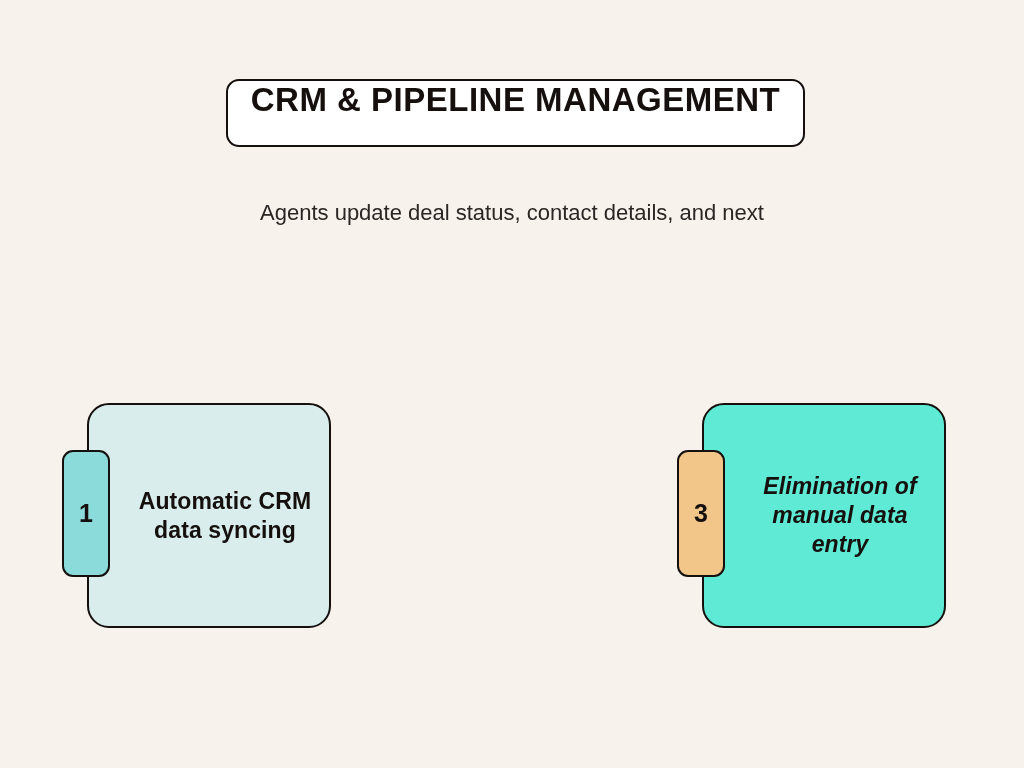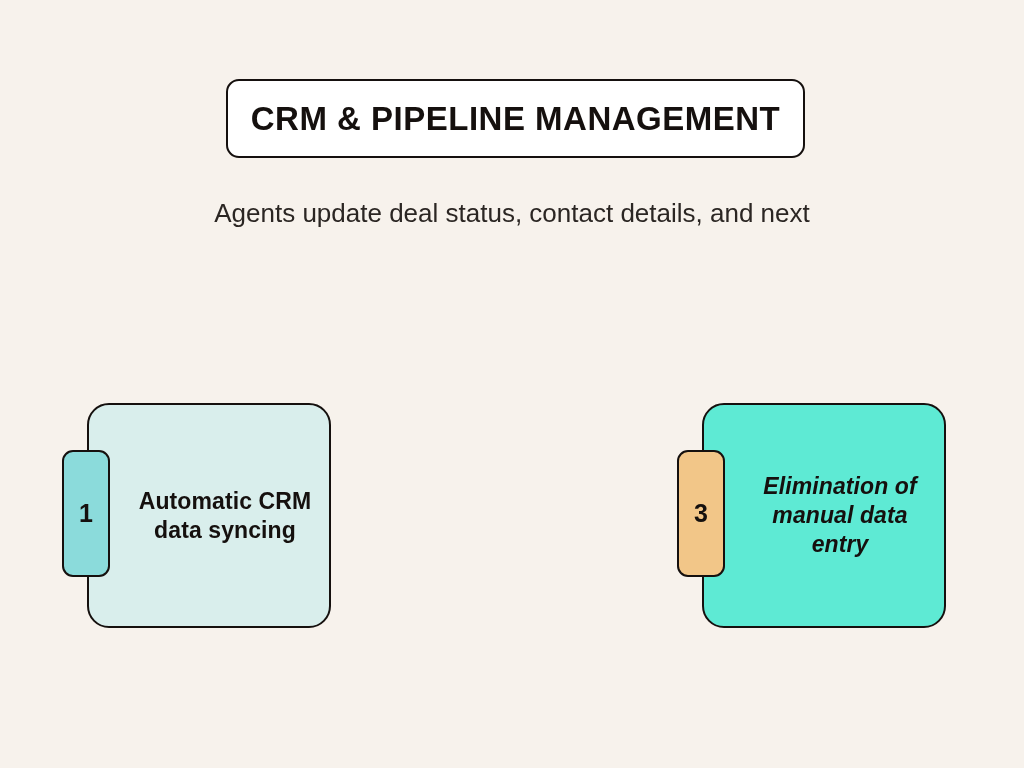--- a/index.html
+++ b/index.html
@@ -10,40 +10,40 @@
     background:#F7F2EC;
     font-family:"Liberation Sans", sans-serif;
     position:relative;
   }
   .stage { position:absolute; inset:0; }
 
   
   .title-box {
     position:absolute;
     left:226px; top:79px;
-    width:579px; height:79px;
+    width:579px; height:68px;
     background:#FFFFFF;
     border:2.5px solid #15100E;
     border-radius:13px;
-    display:flex; align-items:center; justify-content:center;
+    display:flex; justify-content:center;
   }
   .title-text {
     font-size:33px;
     font-weight:700;
     letter-spacing:0.5px;
     color:#15100E;
     white-space:nowrap;
   }
 
   
   .subtitle {
     position:absolute;
     left:0; right:0; top:199px;
     text-align:center;
-    font-size:26px;
+    font-size:22px;
     line-height:28px;
     color:#2B2623;
     font-weight:400;
   }
   .subtitle .line { display:block; }
 
   
   .cards { position:absolute; left:0; top:0; width:1024px; height:768px; }
 
   .card-wrap {

